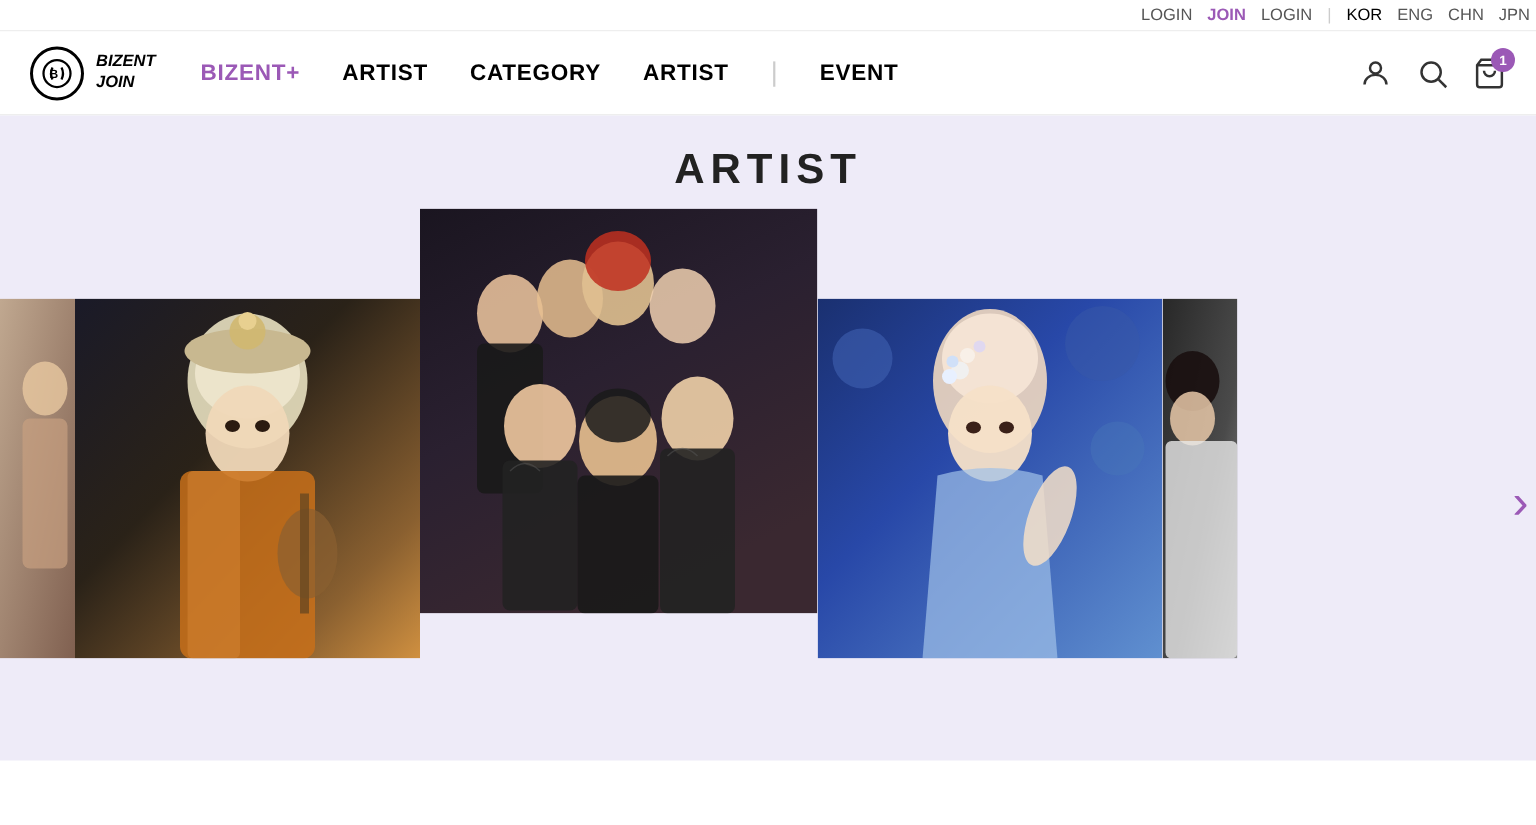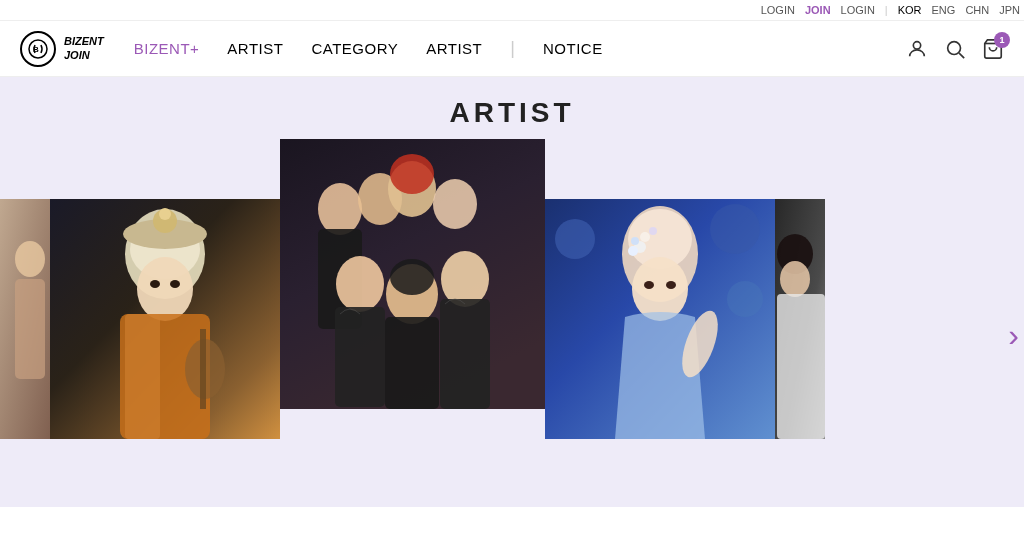--- a/index.html
+++ b/index.html
@@ -56,21 +56,21 @@
       font-style: italic;
     }
     .nav-links {
       display: flex;
       align-items: center;
       gap: 28px;
       flex: 1;
     }
     .nav-links a {
       font-size: 15px;
-      font-weight: 400;
+      font-weight: 700;
       text-decoration: none;
       color: #000;
       letter-spacing: 0.5px;
     }
     .nav-links .highlight {
       color: #9b59b6;
     }
     .nav-sep {
       color: #ccc;
       font-size: 18px;
@@ -206,21 +206,21 @@
       <div>JOIN</div>
     </div>
   </div>
 
   <div class="nav-links">
     <a href="#" class="highlight">BIZENT+</a>
     <a href="#">ARTIST</a>
     <a href="#">CATEGORY</a>
     <a href="#">ARTIST</a>
     <span class="nav-sep">|</span>
-    <a href="#">NOTICE</a>
+    <a href="#">EVENT</a>
   </div>
 
   <div class="nav-icons">
     <button class="nav-icon-btn">
       <svg width="22" height="22" viewBox="0 0 24 24" fill="none" stroke="#333" stroke-width="1.8">
         <circle cx="12" cy="8" r="4"></circle>
         <path d="M4 20c0-4 3.6-7 8-7s8 3 8 7"></path>
       </svg>
     </button>
     <button class="nav-icon-btn">

